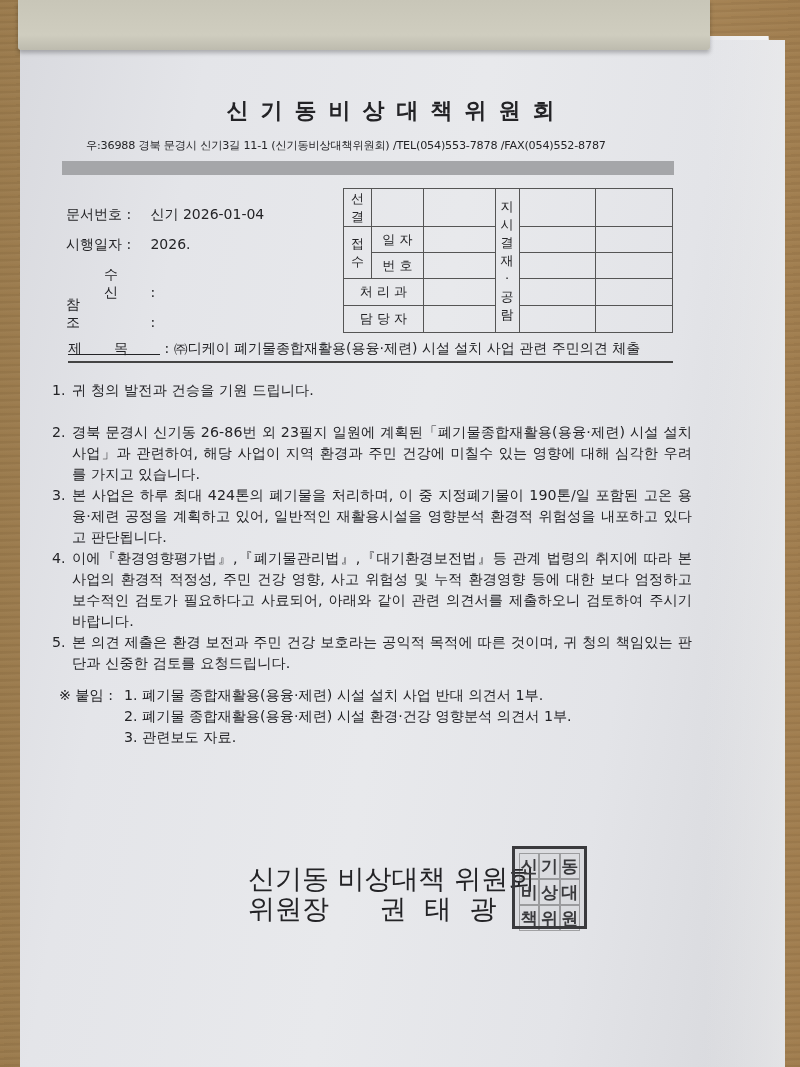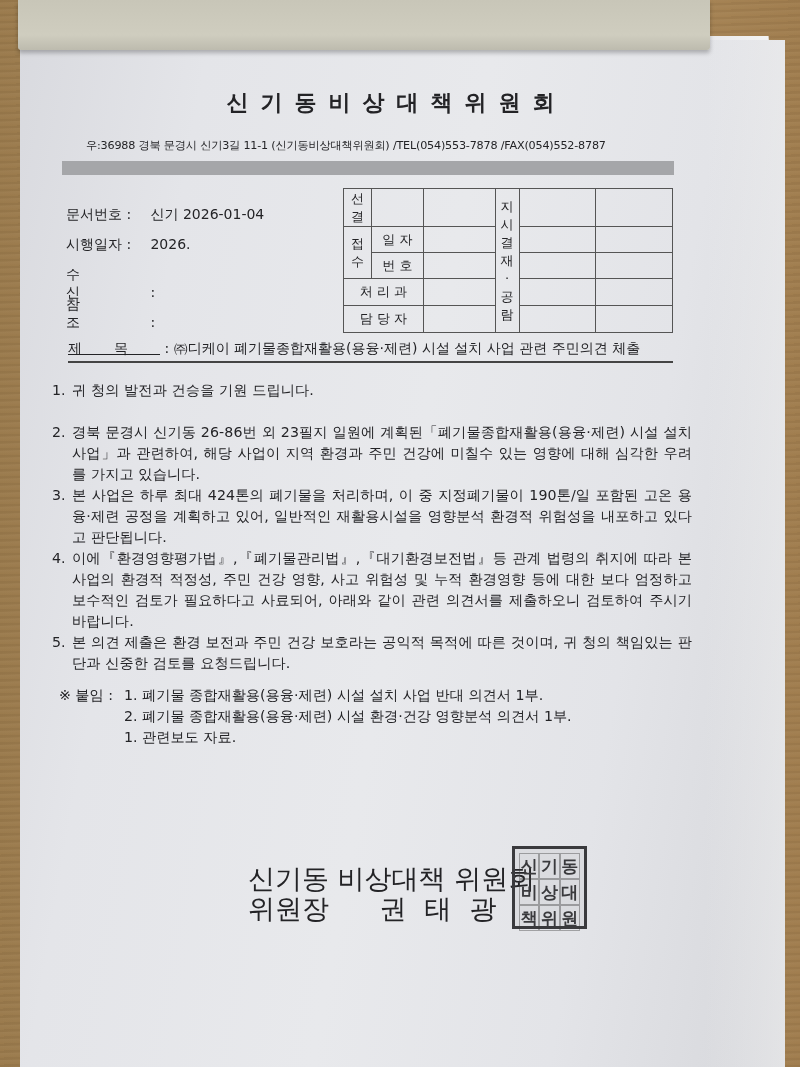--- a/index.html
+++ b/index.html
@@ -37,34 +37,34 @@
     border-top-left-radius: 6px;
     z-index: 2;
   }
   .paper::after {
     content: ""; position: absolute; right: 0; top: 0; width: 80px; height: 100%;
     background: linear-gradient(90deg, rgba(255,255,255,0) 0%, rgba(240,240,240,0.5) 100%);
   }
   .ink { color: #232326; }
 
   .org-title {
-    position: absolute; left: 0; width: 753px; top: 48px; text-align: center;
+    position: absolute; left: 0; width: 753px; top: 56px; text-align: center;
     font-size: 22px; font-weight: bold; letter-spacing: 12px;
   }
   .address {
     position: absolute; left: 66px; top: 98px; font-size: 11.2px; letter-spacing: -0.2px;
   }
   .gray-bar {
     position: absolute; left: 42px; top: 121px; width: 612px; height: 14px;
     background: #a5a6a9;
   }
   .meta { position: absolute; left: 46px; font-size: 14px; }
   .meta .lbl { display: inline-block; width: 80px; }
   .meta .spaced { letter-spacing: 28px; width: 80px; }
-  .m1 { top: 166px; } .m2 { top: 196px; } .m3 { top: 226px; } .m4 { top: 256px; }
+  .m1 { top: 166px; } .m2 { top: 196px; } .m3 { top: 226px; text-align: right; } .m4 { top: 256px; }
 
   .approval {
     position: absolute; left: 323px; top: 148px; width: 330px; height: 145px;
     border: 1.5px solid #333; border-collapse: collapse; font-size: 13px;
   }
   .approval td { border: 1px solid #555; text-align: center; vertical-align: middle; padding: 0; }
   .vtext { line-height: 18px; }
 
   .subject {
     position: absolute; left: 48px; top: 300px; width: 605px; font-size: 14px;
@@ -221,21 +221,21 @@
     <div class="attach-row">
       <span class="head">※ 붙임 :</span>
       <span>1. 폐기물 종합재활용(용융·제련) 시설 설치 사업 반대 의견서 1부.</span>
     </div>
     <div class="attach-row">
       <span class="head"></span>
       <span>2. 폐기물 종합재활용(용융·제련) 시설 환경·건강 영향분석 의견서 1부.</span>
     </div>
     <div class="attach-row">
       <span class="head"></span>
-      <span>1. 관련보도 자료.</span>
+      <span>3. 관련보도 자료.</span>
     </div>
     <div class="attach-row">
       <span class="head"></span>
     </div>
   </div>
 
   <div class="signature">
     <div class="sig-name">신기동 비상대책 위원회</div>
     <div class="sig-chair">
       <span>위원장</span>

